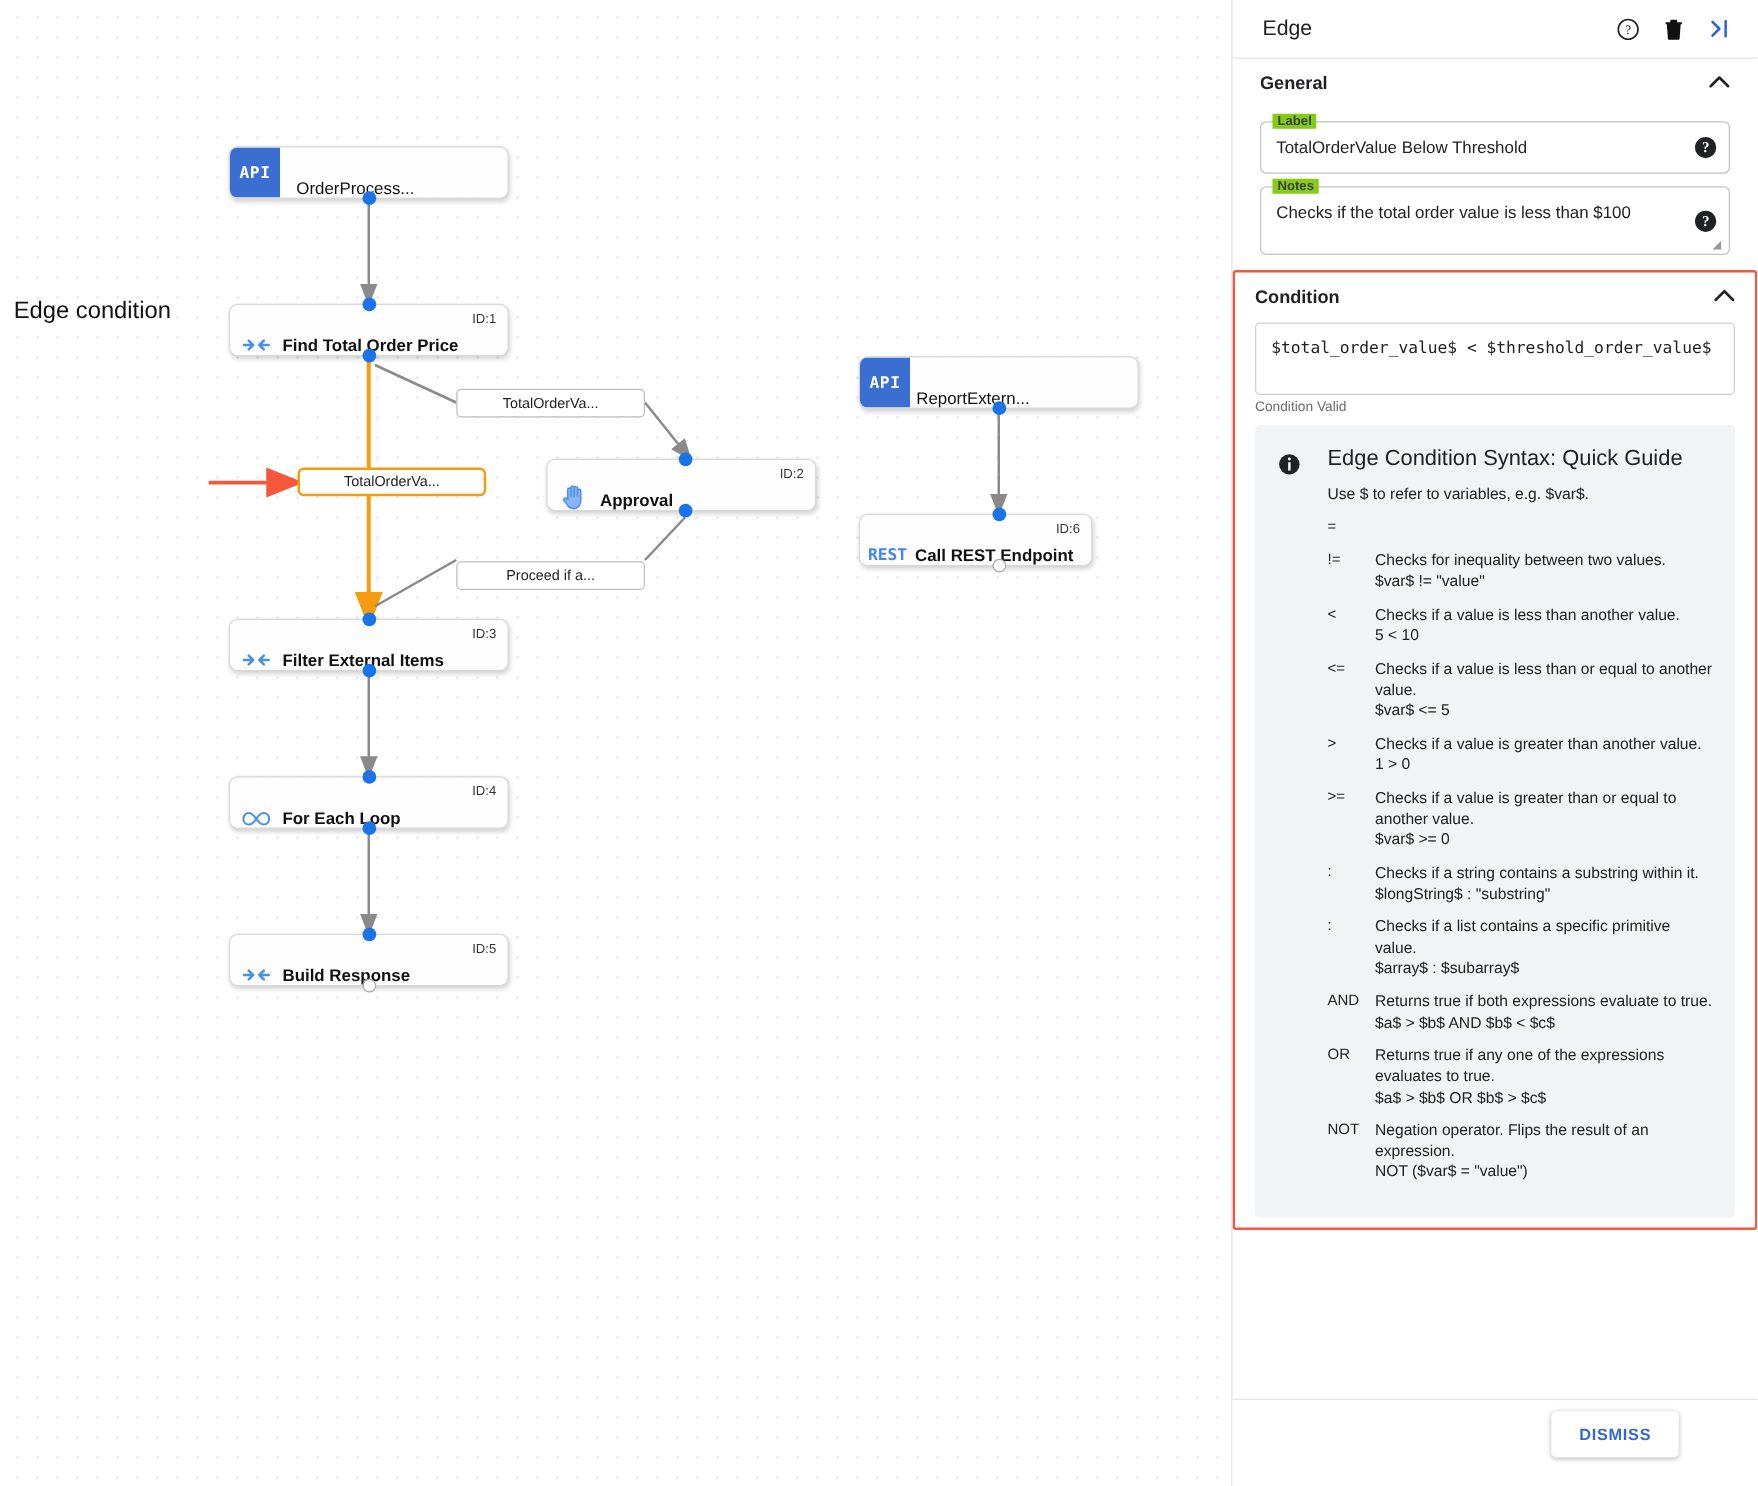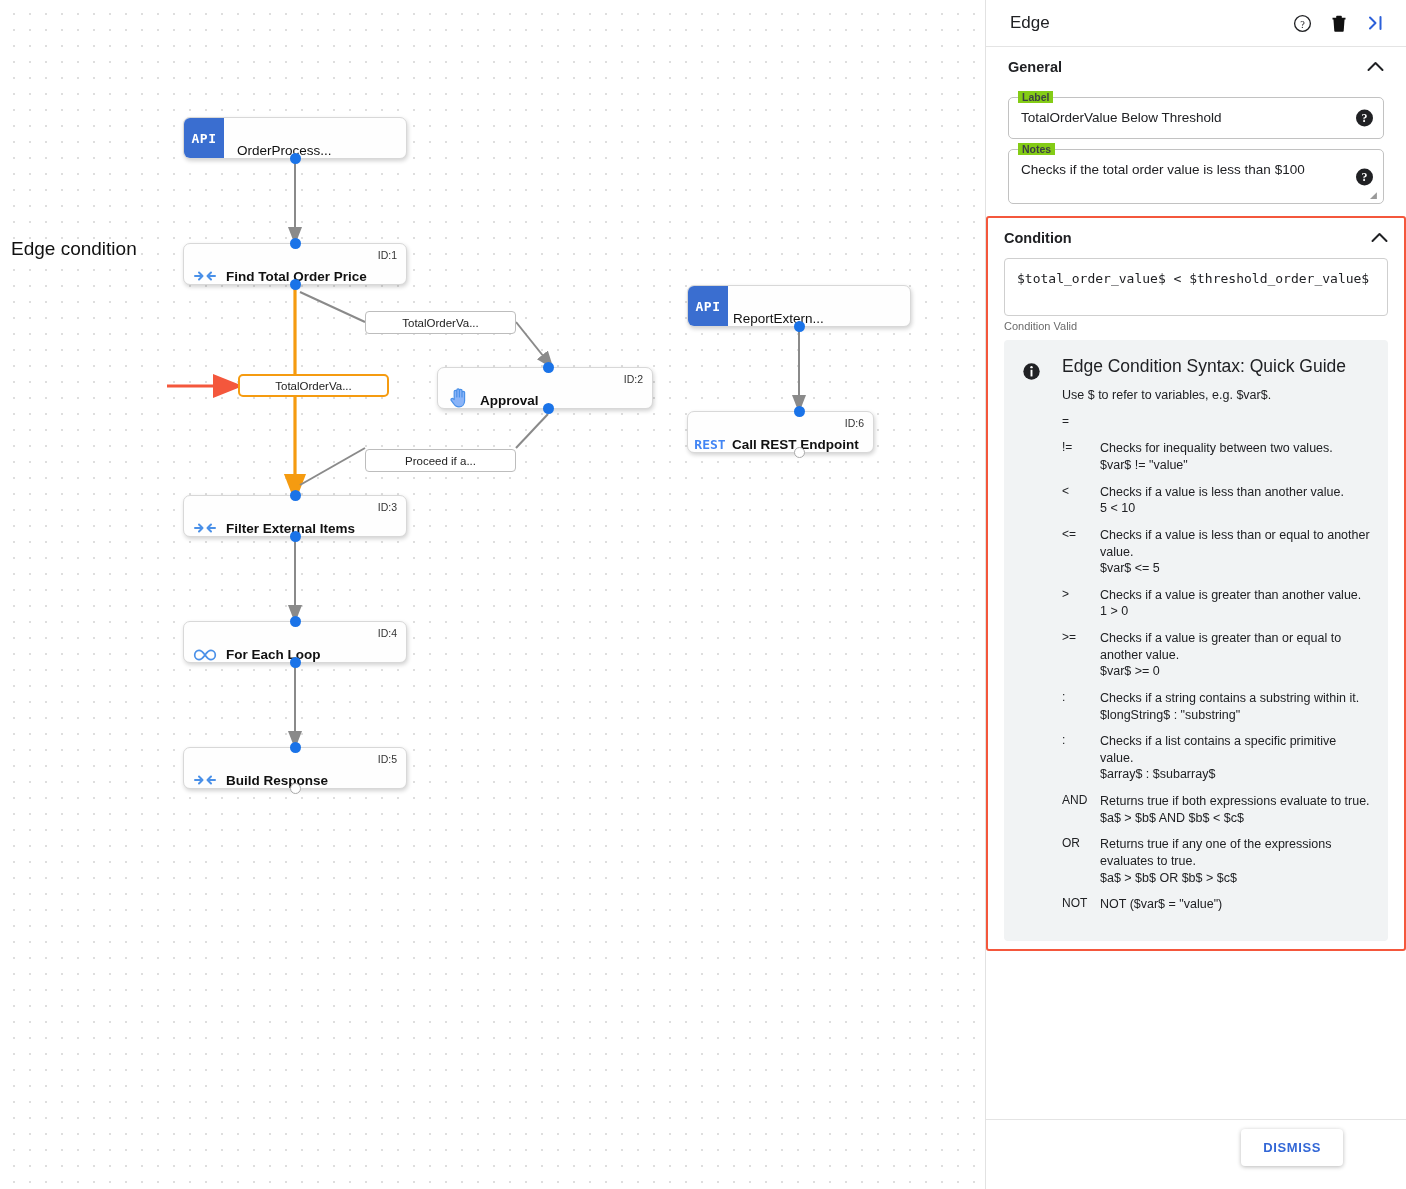--- a/index.html
+++ b/index.html
@@ -483,20 +483,21 @@
                 <div class="op-row">
                   <div class="op-sym">OR</div>
                   <div style="flex: 1 1 0%;">
                     <div class="op-desc">Returns true if any one of the expressions evaluates to true.</div>
                     <div class="op-ex">$a$ &gt; $b$ OR $b$ &gt; $c$</div>
                   </div>
                 </div>
                 <div class="op-row">
                   <div class="op-sym">NOT</div>
                   <div style="flex: 1 1 0%;">
+                    <div class="op-desc">Negation operator. Flips the result of an expression.</div>
                     <div class="op-ex">NOT ($var$ = "value")</div>
                   </div>
                 </div>
               </div>
           </div>
         </div>
       </div>
 
     </div>
 

